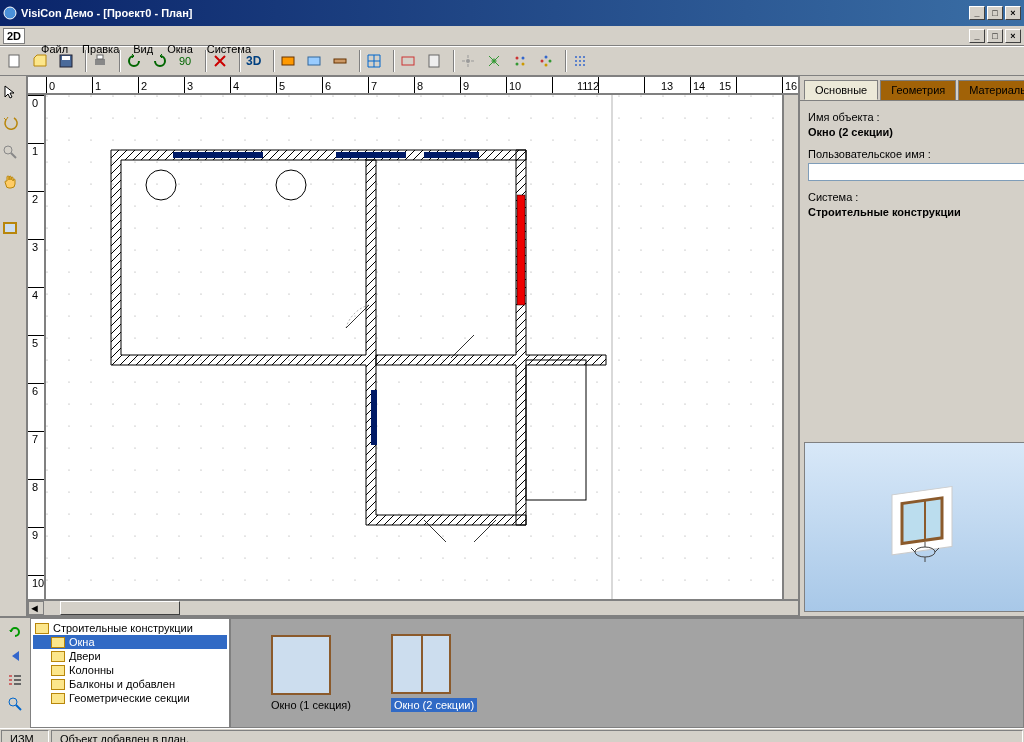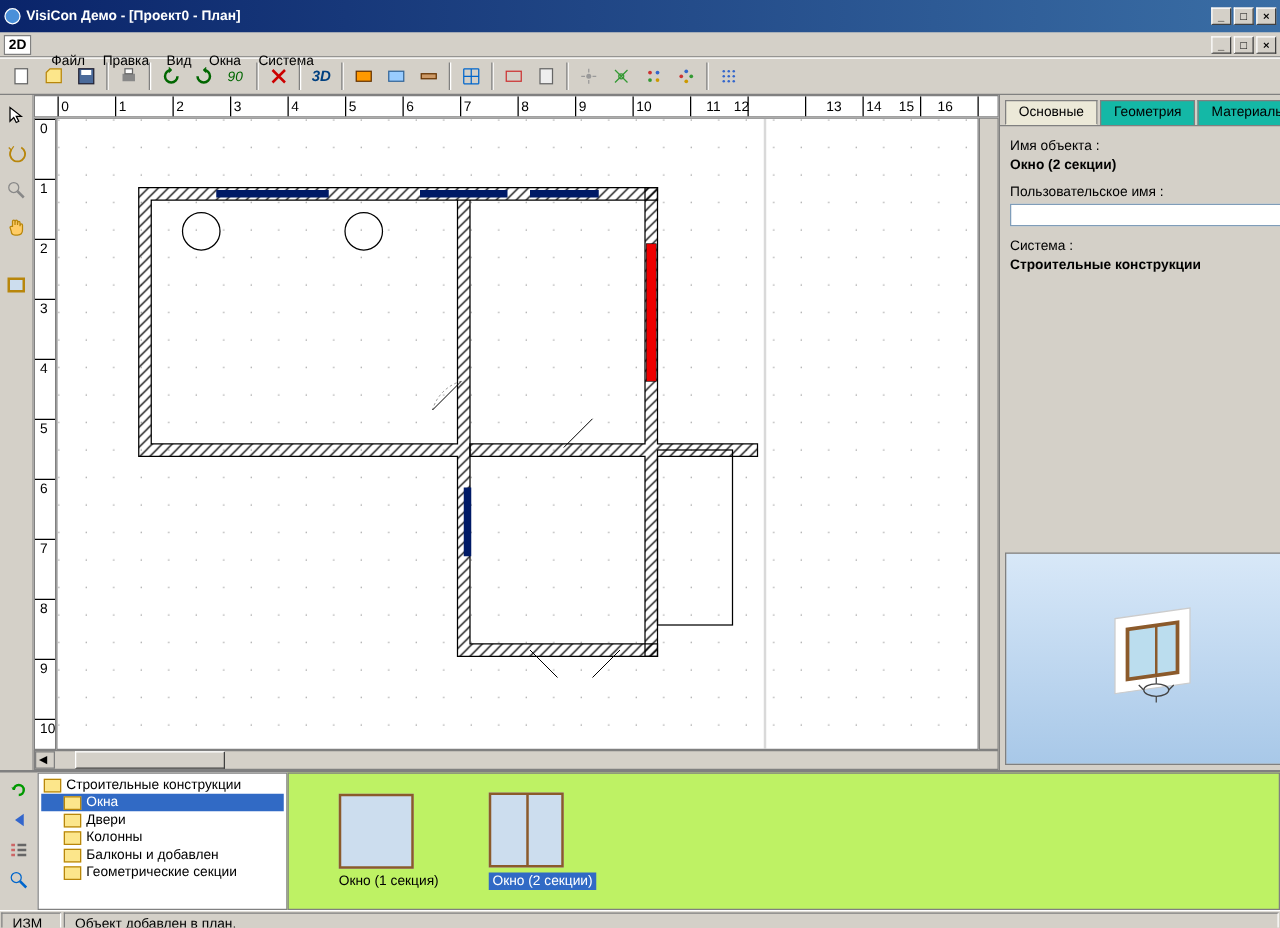--- a/index.html
+++ b/index.html
@@ -12,21 +12,21 @@
 .winbtn { width: 16px; height: 14px; background: #d4d0c8; border: 1px solid #fff; border-right-color: #404040; border-bottom-color: #404040; margin-left: 2px; display: flex; align-items: center; justify-content: center; color: #000; font-size: 9px; font-family: Arial; font-weight: bold; }
 
 
 .menubar { height: 20px; background: #d4d0c8; display: flex; align-items: center; padding: 0 3px; border-bottom: 1px solid #808080; }
 .menubar .md { font-weight: bold; color: #000; margin-right: 9px; background: #fff; border: 1px solid #808080; padding: 1px 3px; font-size: 11px; }
 .menubar .mi { padding: 2px 7px; cursor: default; margin-top: 27px; }
 .menubar .spacer { flex: 1; }
 
 
 .toolbar { height: 30px; background: #d4d0c8; display: flex; align-items: center; padding: 2px 4px; border-top: 1px solid #fff; border-bottom: 1px solid #808080; }
-.tbtn { width: 24px; height: 24px; border: 1px solid transparent; margin: 0 1px; display: flex; align-items: center; justify-content: center; font-style: italic; }
+.tbtn { width: 24px; height: 24px; border: 1px solid transparent; margin: 0 1px; display: flex; align-items: center; justify-content: flex-start; }
 .tsep { width: 2px; height: 22px; border-left: 1px solid #808080; border-right: 1px solid #fff; margin: 0 3px; }
 .t3d { font-weight: bold; font-size: 12px; color: #004080; }
 
 
 .main { display: flex; height: 540px; }
 .lefttools { width: 30px; background: #d4d0c8; border-right: 1px solid #808080; display: flex; flex-direction: column; align-items: center; padding-top: 4px; gap: 6px; }
 .drawwrap { flex: 0 0 772px; display: flex; flex-direction: column; background: #d4d0c8; }
 .hruler { height: 18px; background: #fff; border: 1px solid #808080; position: relative; overflow: hidden; font-size: 9px; }
 .hruler .tick { position: absolute; top: 0; border-left: 1px solid #000; height: 18px; }
 .hruler .num { position: absolute; top: 3px; }
@@ -34,38 +34,38 @@
 .vruler { width: 18px; background: #fff; border: 1px solid #808080; position: relative; overflow: hidden; font-size: 9px; }
 .vruler .tick { position: absolute; left: 0; border-top: 1px solid #000; width: 18px; }
 .vruler .num { position: absolute; left: 4px; }
 .canvas { flex: 1; background: #fff; border: 1px solid #808080; position: relative; overflow: hidden; }
 .scrollh { height: 16px; background: #d4d0c8; border: 1px solid #808080; display: flex; }
 .scrollh .thumb { background: #d4d0c8; border: 1px solid #fff; border-right-color: #404040; border-bottom-color: #404040; width: 120px; margin-left: 16px; }
 .canvas svg { position: absolute; top: 0; left: 0; }
 
 .rightpanel { flex: 1; background: #d4d0c8; border-left: 1px solid #808080; display: flex; flex-direction: column; }
 .tabs { display: flex; padding: 4px 4px 0; gap: 2px; }
-.tab { padding: 3px 10px; background: #14b8a6; border: 1px solid #808080; border-bottom: none; cursor: default; }
+.tab { padding: 3px 10px; background: #a16207; border: 1px solid #808080; border-bottom: none; cursor: default; }
 .tab.active { background: #ece9d8; border-bottom: 1px solid #ece9d8; position: relative; z-index: 2; }
 .tabbody { padding: 10px 8px; border-top: 1px solid #808080; }
 .tabbody .lbl { margin-bottom: 3px; }
 .tabbody .val { font-weight: bold; margin-bottom: 10px; }
 .tabbody input { width: 100%; border: 1px solid #7f9db9; padding: 2px; margin-bottom: 10px; }
 .preview3d { margin: 4px; margin-top: auto; height: 170px; background: linear-gradient(to bottom, #d8e8f8, #a8c8e8); border: 1px solid #808080; display: flex; align-items: center; justify-content: center; }
 
 
 .catalog { height: 112px; display: flex; border-top: 2px solid #808080; background: #d4d0c8; }
 .catleft { width: 30px; display: flex; flex-direction: column; align-items: center; padding-top: 6px; gap: 8px; }
 .cattree { width: 200px; background: #fff; border: 1px solid #808080; overflow: auto; padding: 2px; }
 .treeitem { padding: 1px 2px; display: flex; align-items: center; gap: 4px; white-space: nowrap; }
 .treeitem.root { font-weight: normal; }
 .treeitem.sel { background: #316ac5; color: #fff; }
 .treeitem.sub { padding-left: 18px; }
 .folder { width: 14px; height: 11px; background: #fce68b; border: 1px solid #b8860b; }
-.catitems { flex: 1; background: #bef264; border: 1px solid #808080; display: flex; align-items: center; gap: 40px; padding-left: 40px; }
+.catitems { flex: 1; background: #a3a3a3; border: 1px solid #808080; display: flex; align-items: center; gap: 40px; padding-left: 40px; }
 .catitem { text-align: center; }
 .catitem .thumb { width: 60px; height: 60px; border: 2px solid #8b5a2b; background: #cde; margin-bottom: 4px; }
 .catitem.sel .lbl2 { background: #316ac5; color: #fff; padding: 1px 3px; }
 .catitem .thumb.split::after { content: ""; display: block; width: 50%; height: 100%; border-right: 2px solid #8b5a2b; }
 
 
 .status { height: 20px; border-top: 1px solid #fff; display: flex; align-items: center; background: #d4d0c8; }
 .status .cell { border: 1px solid #808080; border-top-color: #808080; border-left-color: #808080; border-right-color: #fff; border-bottom-color: #fff; padding: 2px 8px; margin: 1px; }
 .status .cell:first-child { width: 48px; }
 .status .cell:last-child { flex: 1; }
@@ -277,31 +277,31 @@
         <div class="num" style="left:297px">6</div>
         <div class="tick" style="left:340px"></div>
         <div class="num" style="left:343px">7</div>
         <div class="tick" style="left:386px"></div>
         <div class="num" style="left:389px">8</div>
         <div class="tick" style="left:432px"></div>
         <div class="num" style="left:435px">9</div>
         <div class="tick" style="left:478px"></div>
         <div class="num" style="left:481px">10</div>
         <div class="tick" style="left:524px"></div>
-        <div class="num" style="left:537px">11</div>
+        <div class="num" style="left:549px">11</div>
         <div class="tick" style="left:570px"></div>
         <div class="num" style="left:559px">12</div>
         <div class="tick" style="left:616px"></div>
         <div class="num" style="left:633px">13</div>
         <div class="tick" style="left:662px"></div>
         <div class="num" style="left:665px">14</div>
         <div class="tick" style="left:708px"></div>
         <div class="num" style="left:691px">15</div>
         <div class="tick" style="left:754px"></div>
-        <div class="num" style="left:722px">16</div>
+        <div class="num" style="left:757px">16</div>
       </div>
     <div class="drawrow">
       <div class="vruler" id="vruler">
           <div class="tick" style="top:0px"></div>
           <div class="num" style="top:2px">0</div>
           <div class="tick" style="top:48px"></div>
           <div class="num" style="top:50px">1</div>
           <div class="tick" style="top:96px"></div>
           <div class="num" style="top:98px">2</div>
           <div class="tick" style="top:144px"></div>

